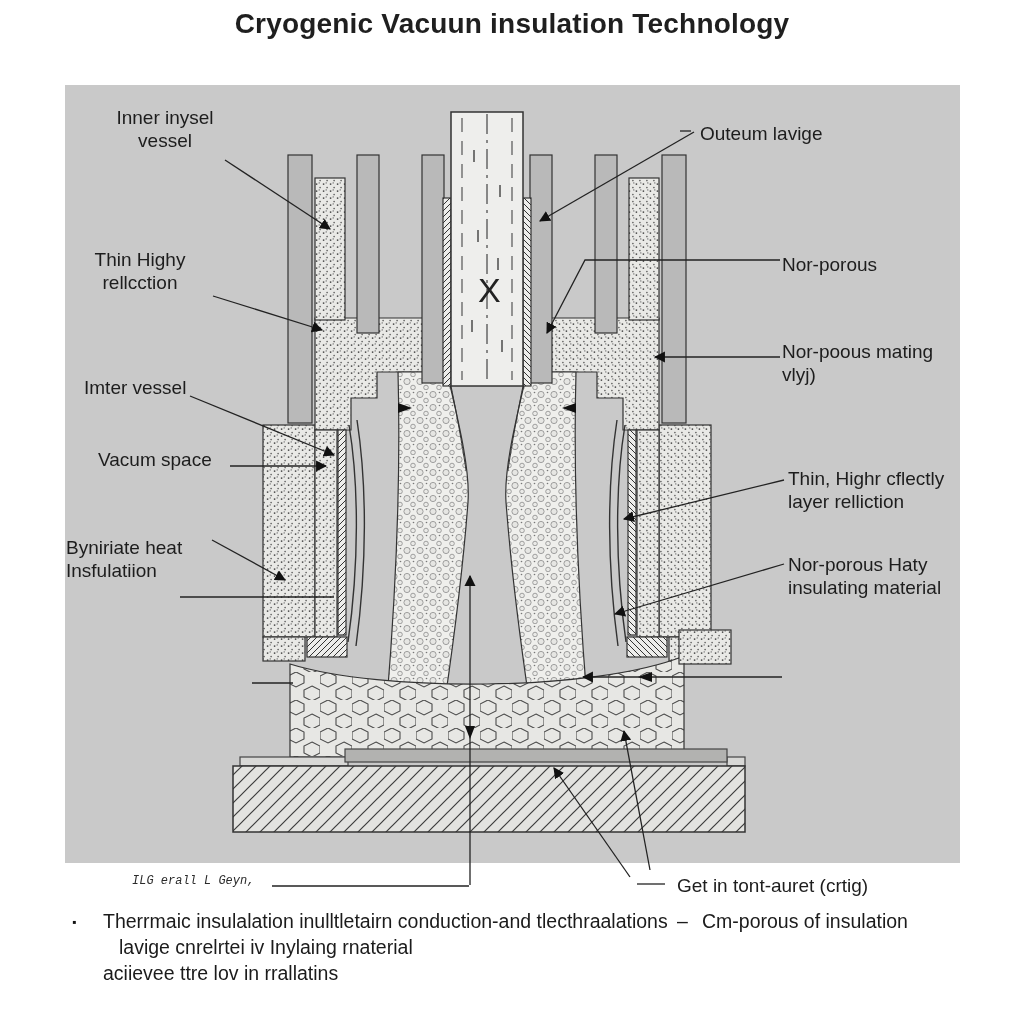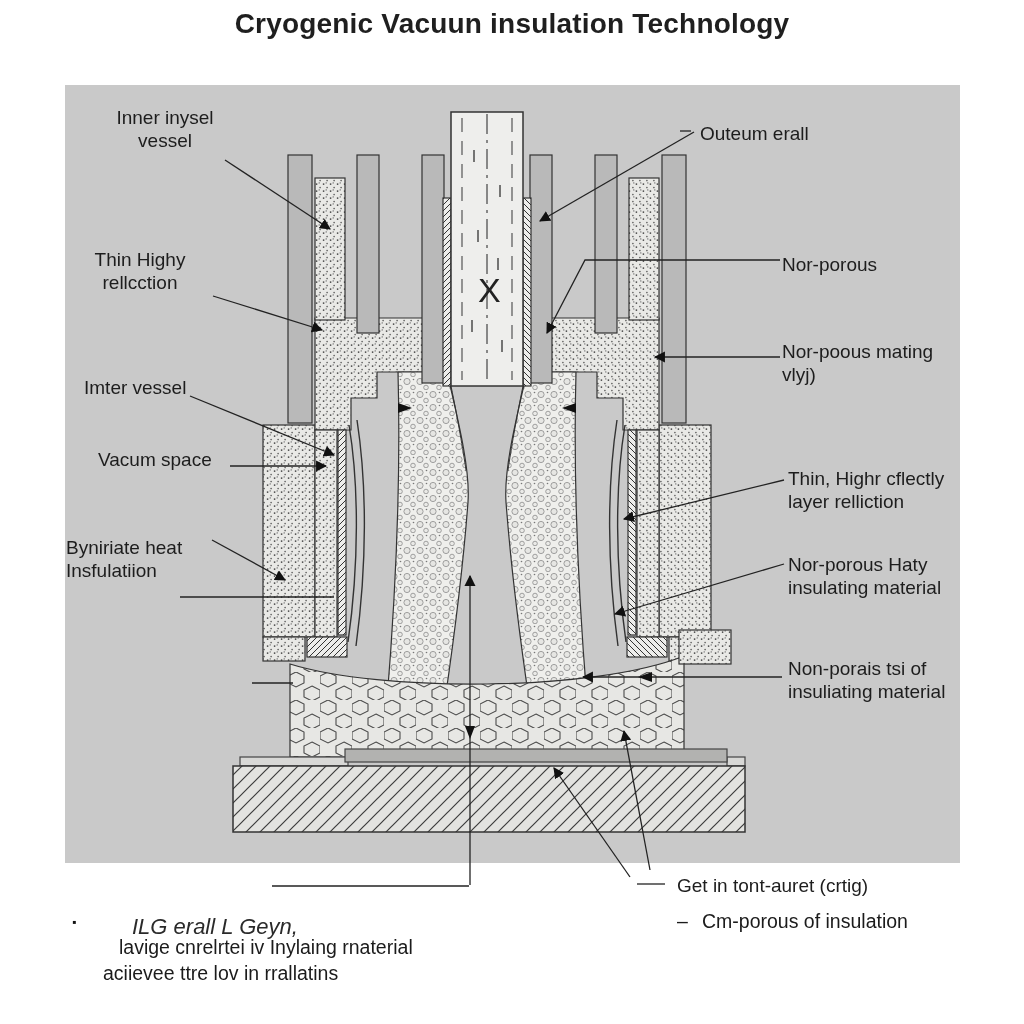--- a/index.html
+++ b/index.html
@@ -4,21 +4,21 @@
 <style>
   html,body{margin:0;padding:0;background:#fff;}
   body{width:1024px;height:1024px;position:relative;overflow:hidden;
        font-family:"Liberation Sans",sans-serif;color:#1c1c1c;}
   #stage{position:absolute;inset:0;}
   svg#art{position:absolute;left:0;top:0;}
   .title{position:absolute;left:0;top:8px;width:100%;text-align:center;
          font-size:28px;font-weight:bold;color:#1f1f1f;letter-spacing:.2px;}
   .lbl{position:absolute;font-size:19px;line-height:1.22;white-space:pre-line;color:#1d1d1d;}
   .ctr{text-align:center;}
-  .it{font-family:Liberation Sans, sans-serif;font-style:italic;font-size:22px;color:#2a2a2a;margin-top:40px;}
+  .it{font-family:Liberation Mono, monospace;font-style:italic;font-size:12px;color:#2a2a2a;}
   .foot{position:absolute;font-size:19.5px;color:#1b1b1b;white-space:nowrap;}
   .bullet{position:absolute;font-size:12px;color:#111;}
 </style>
 </head>
 <body>
 
 <div id="stage">
 
   <svg id="art" width="1024" height="1024" viewBox="0 0 1024 1024">
     <defs>
@@ -134,33 +134,32 @@
 
   <div class="lbl ctr" style="left:95px;top:106px;width:140px;">Inner inysel
 vessel</div>
   <div class="lbl ctr" style="left:70px;top:248px;width:140px;">Thin Highy
 rellcction</div>
   <div class="lbl" style="left:84px;top:376px;">Imter vessel</div>
   <div class="lbl" style="left:98px;top:448px;">Vacum space</div>
   <div class="lbl" style="left:66px;top:536px;width:150px;">Byniriate heat
 Insfulatiion</div>
 
-  <div class="lbl" style="left:700px;top:122px;">Outeum erall</div>
+  <div class="lbl" style="left:700px;top:122px;">Outeum lavige</div>
   <div class="lbl" style="left:782px;top:253px;">Nor-porous</div>
   <div class="lbl" style="left:788px;top:467px;width:180px;">Thin, Highr cflectly
 layer relliction</div>
   <div class="lbl" style="left:782px;top:340px;width:180px;">Nor-poous mating
 vlyj)</div>
   <div class="lbl" style="left:788px;top:553px;width:180px;">Nor-porous Haty
 insulating material</div>
-  <div class="lbl" style="left:788px;top:657px;width:180px;">Non-porais tsi of
-insuliating material</div>
 
   <div class="lbl it" style="left:132px;top:874px;">ILG erall L Geyn,</div>
   <div class="lbl" style="left:677px;top:874px;">Get in tont-auret (crtig)</div>
 
   <div class="bullet" style="left:72px;top:915px;">▪</div>
+  <div class="foot" style="left:103px;top:910px;">Therrmaic insulalation inulltletairn conduction-and tlecthraalations</div>
   <div class="foot" style="left:677px;top:910px;">–</div>
   <div class="foot" style="left:702px;top:910px;">Cm-porous of insulation</div>
   <div class="foot" style="left:119px;top:936px;">lavige cnrelrtei iv Inylaing rnaterial</div>
   <div class="foot" style="left:103px;top:962px;">aciievee ttre lov in rrallatins</div>
 
 </div>
 
 </body></html>

